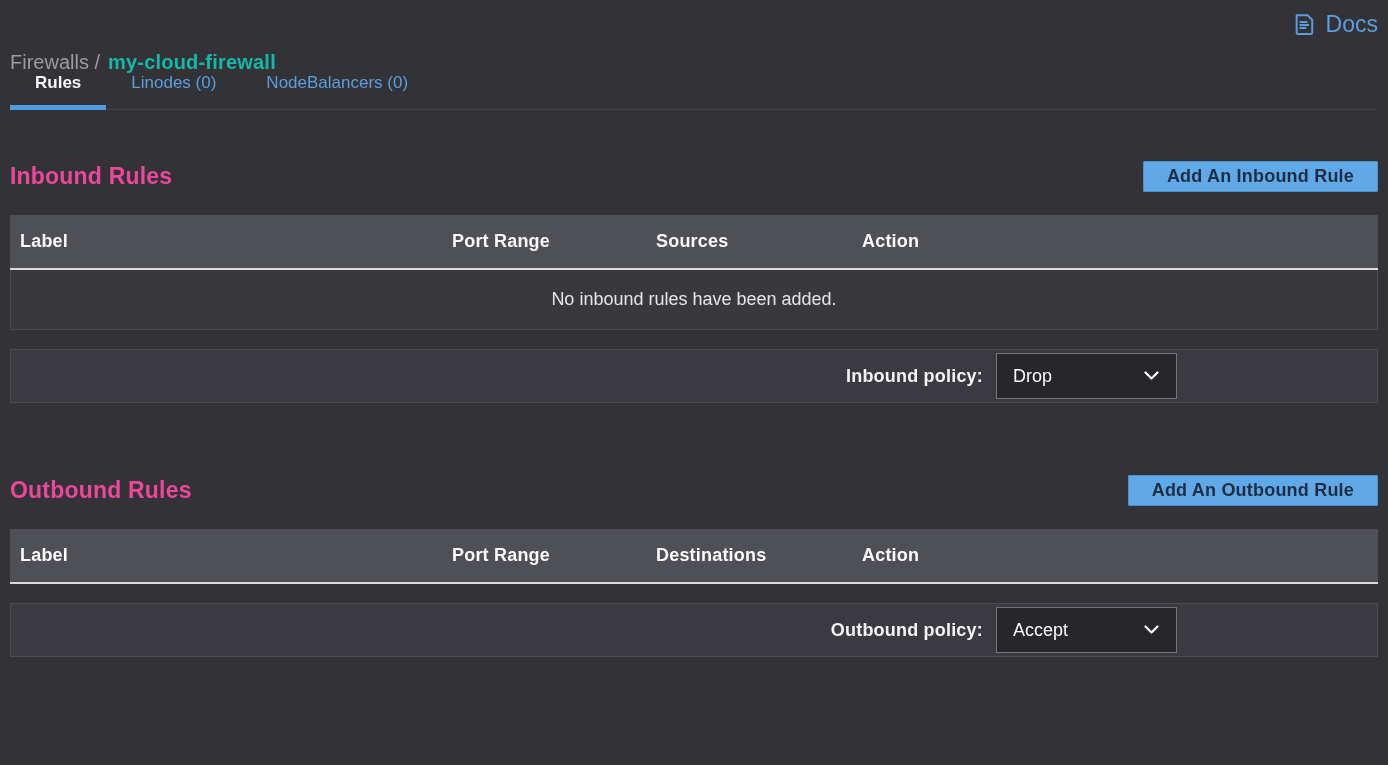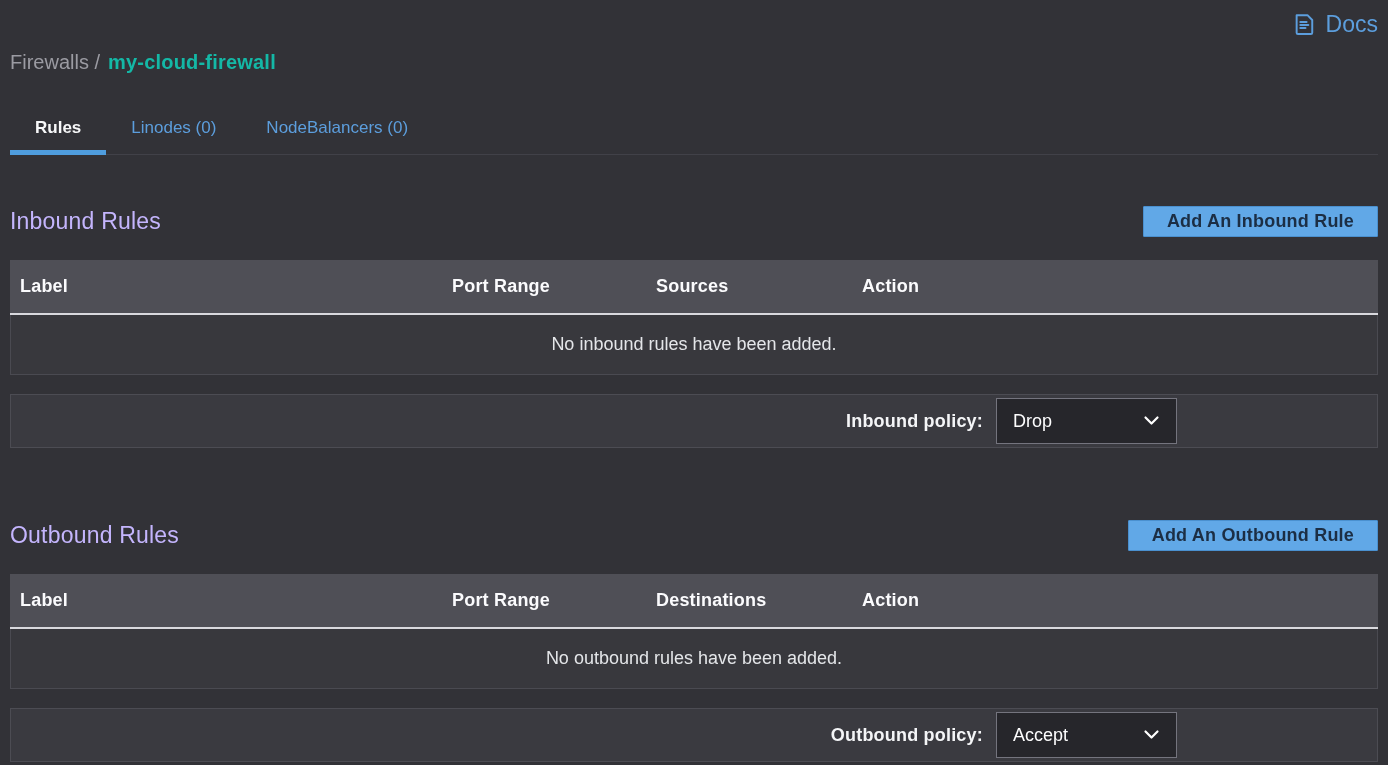--- a/index.html
+++ b/index.html
@@ -34,40 +34,40 @@
   .breadcrumb { font-size:20px; line-height:28px; display:flex; gap:8px; align-items:baseline; }
   .crumb-section { color:#9b9ba2; cursor:pointer;margin-top:38px; }
   .crumb-current { color:#14b8a6; font-weight:700; letter-spacing:.2px; }
   .docs-link {
     display:flex; align-items:center; gap:9px;
     color:var(--accent-blue); font-size:23px; cursor:pointer; line-height:28px;
   }
   .docs-link svg { display:block; }
   
   .tabs {
-    display:flex; margin-top:79px;
+    display:flex; margin-top:34px;
     border-bottom:1px solid #414148;
   }
   .tab {
     padding:0 25px 15px; font-size:17px; line-height:22px;
     color:var(--accent-blue); cursor:pointer; white-space:nowrap;
   }
   .tab.active {
     color:#f7f8f9; font-weight:700;
     padding-bottom:10px;
     border-bottom:5px solid var(--tab-underline);
     margin-bottom:-1px;
   }
   
   .section-head {
     display:flex; justify-content:space-between; align-items:center;
     margin-top:43px; margin-bottom:16px; height:46px;
   }
   .section-head.outbound-gap { margin-top:64px; }
-  .section-title { font-size:23px; font-weight:400; color:#c4b5fd; letter-spacing:.2px; }
+  .section-title { font-size:23px; font-weight:700; color:#ec4899; letter-spacing:.2px; }
   .add-btn {
     height:31px; padding:0 23px;
     background:var(--button-bg); color:var(--button-text);
     border:1px solid var(--button-border); border-radius:1px;
     font-family:inherit; font-size:18px; font-weight:600; letter-spacing:.2px;
     cursor:pointer;
   }
   
   .rule-table { width:100%; }
   .rule-header {
@@ -162,23 +162,20 @@
     <button class="add-btn">Add An Outbound Rule</button>
   </div>
 
   <div class="rule-table">
     <div class="rule-header">
       <div class="col">Label</div>
       <div class="col">Port Range</div>
       <div class="col">Destinations</div>
       <div class="col">Action</div>
     </div>
-    <div class="rule-empty">
-      <span>No outbound rules have been added.</span>
-    </div>
   </div>
 
   <div class="policy-row">
     <span class="policy-label">Outbound policy:</span>
     <div class="policy-select">
       <span class="value">Accept</span>
       <span>
         <svg width="17" height="11" viewBox="0 0 17 11" fill="none" stroke="#ffffff" stroke-width="2.2" stroke-linecap="round" stroke-linejoin="round">
           <path d="M2.5 2.5 L8.5 8.5 L14.5 2.5"></path>
         </svg>

